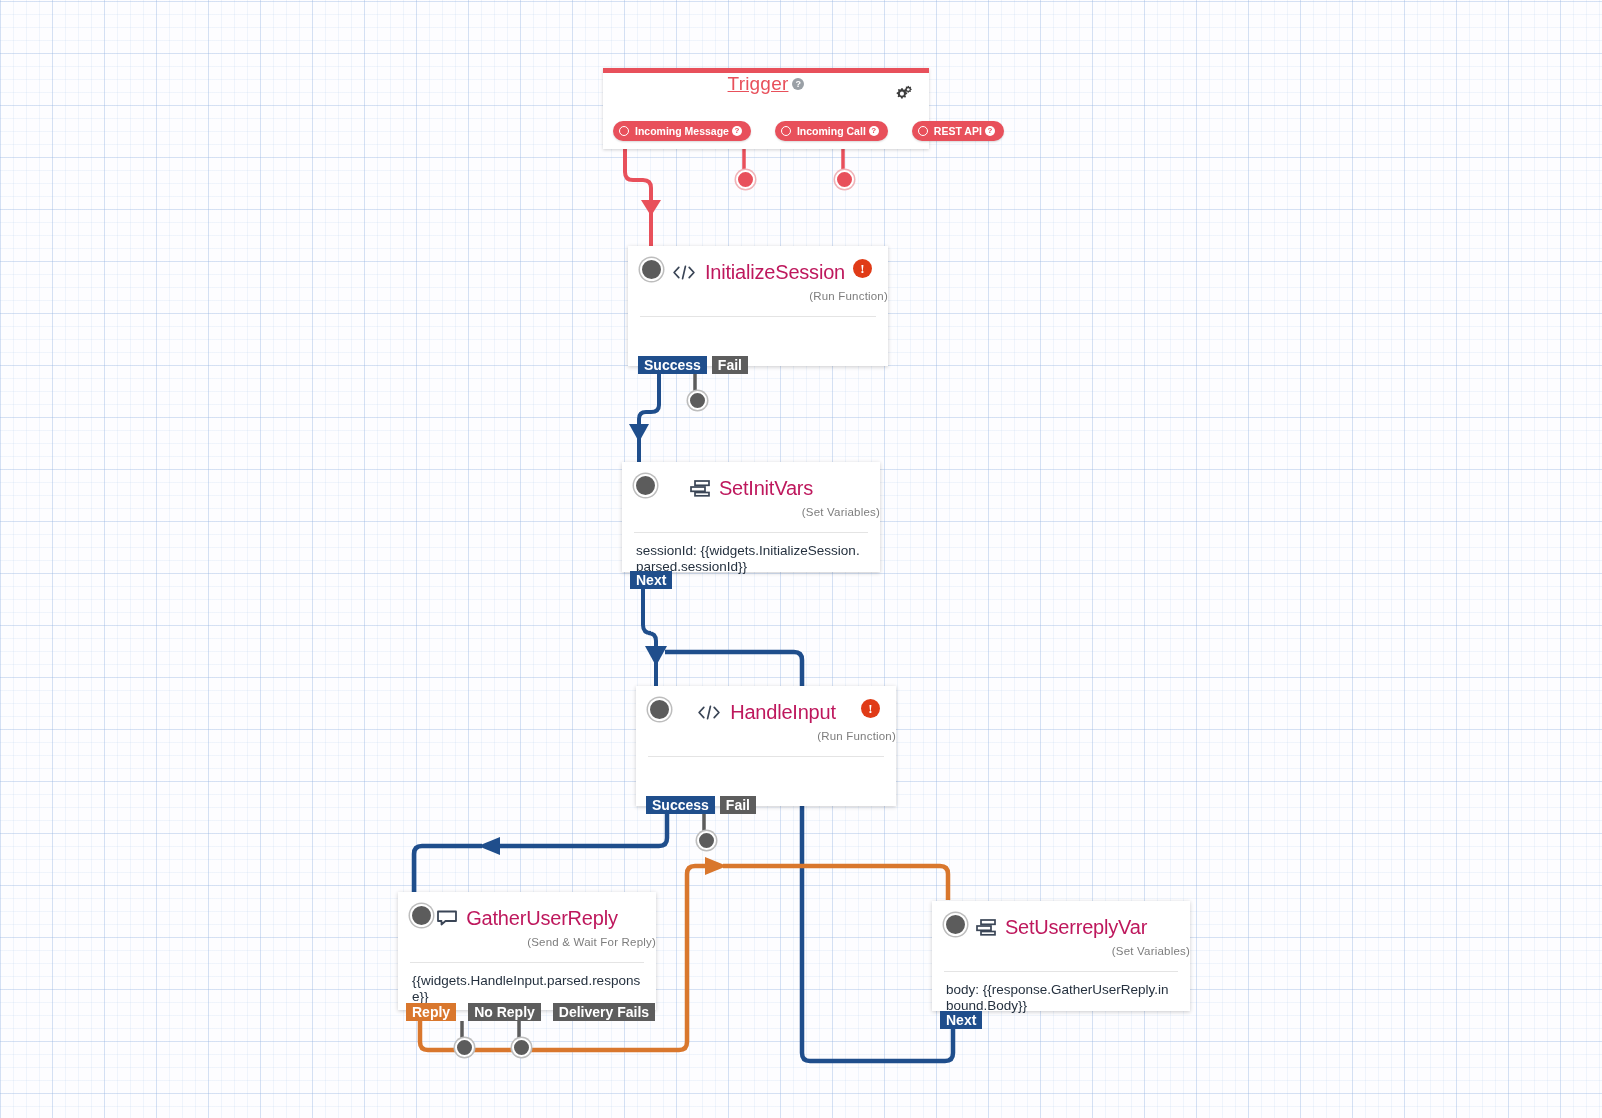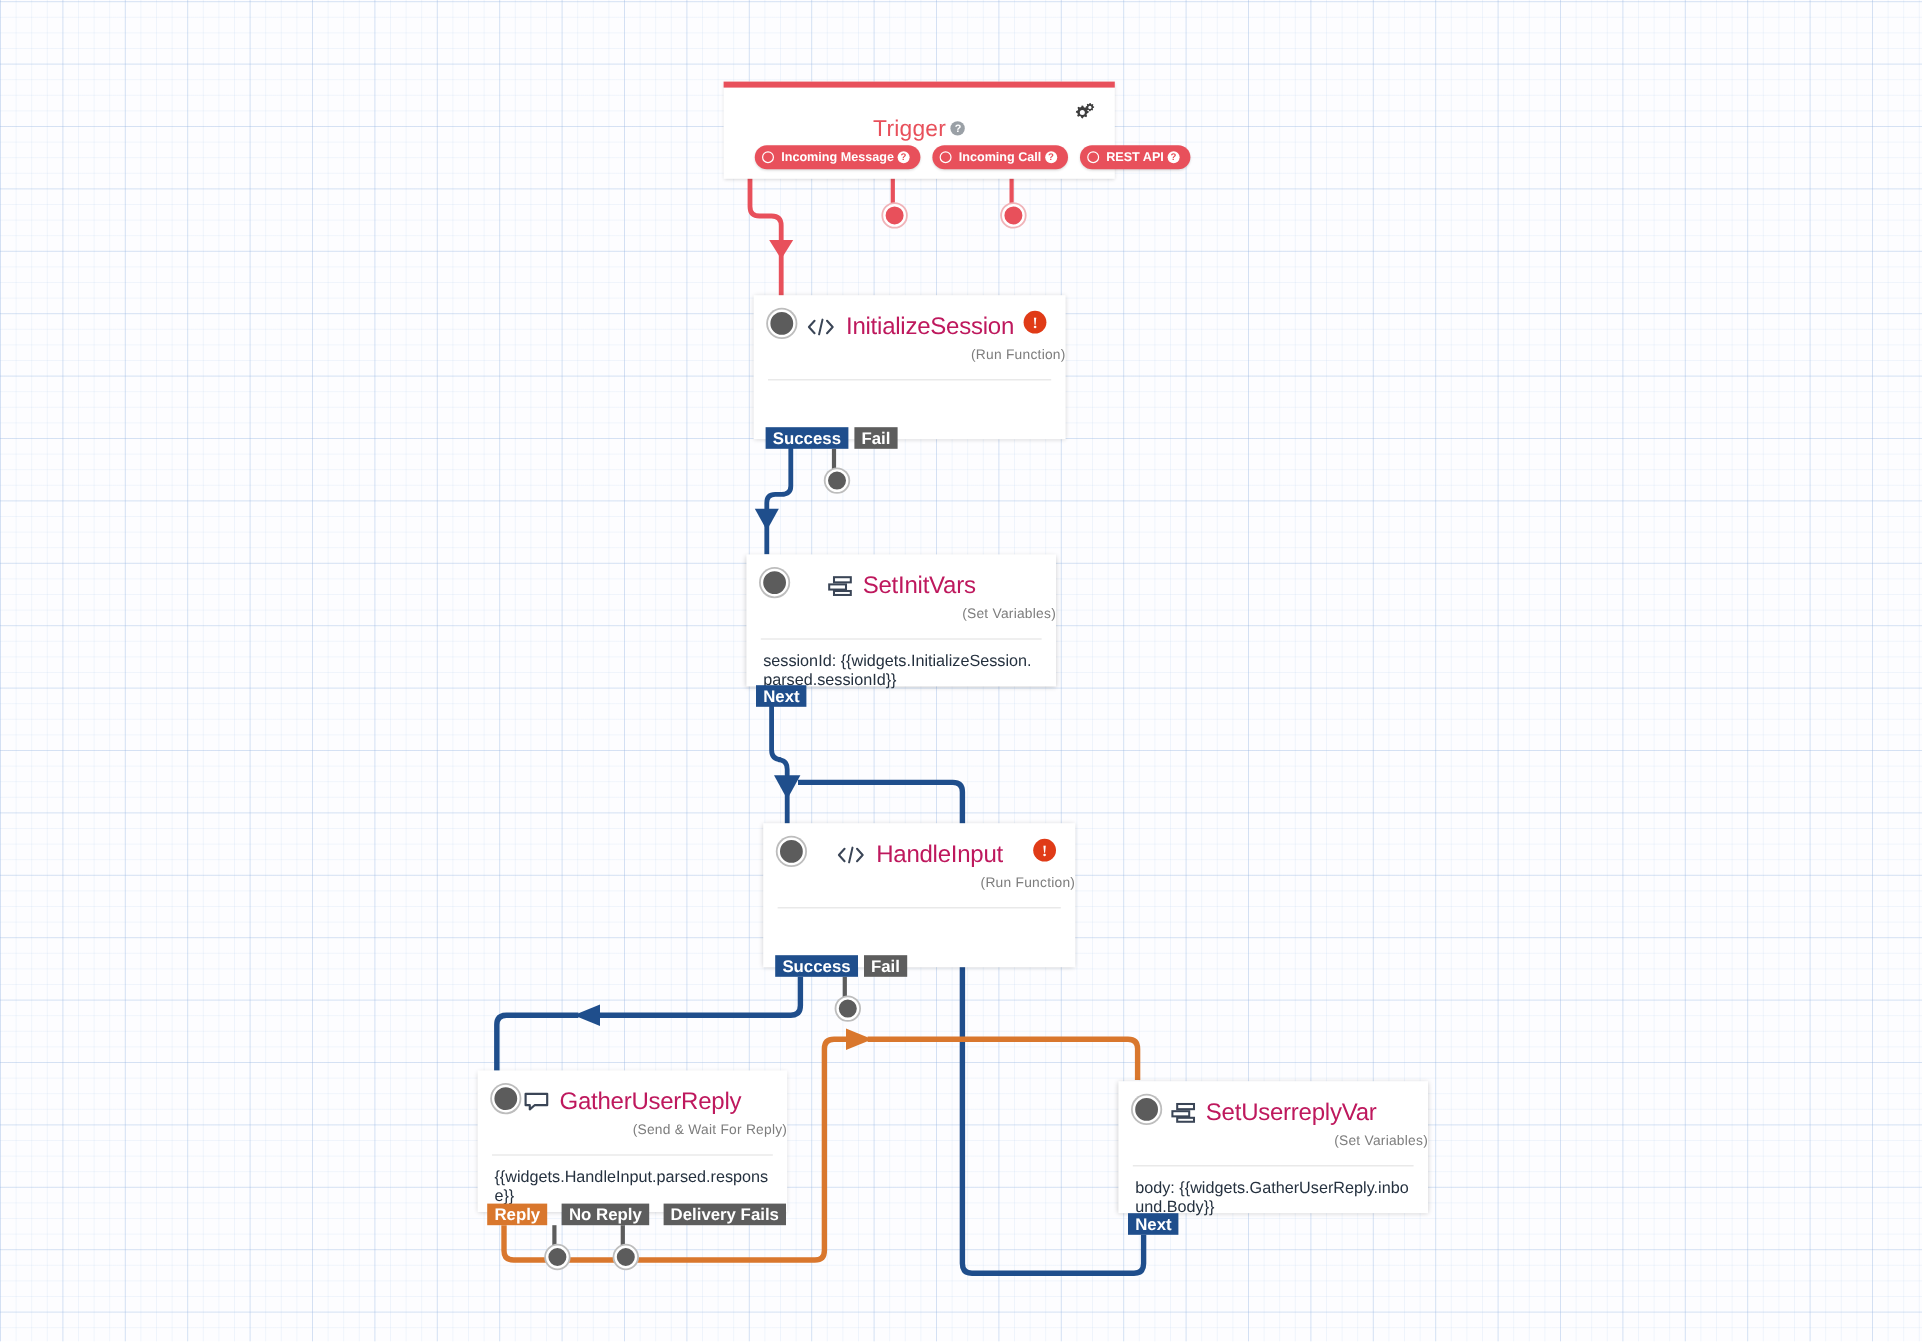--- a/index.html
+++ b/index.html
@@ -46,22 +46,23 @@
     background: #ffffff;
     border-top: 5px solid #e8505b;
     box-shadow: 0 1px 3px rgba(0,0,0,0.18);
     z-index: 20;
   }
   .trigger-title {
     text-align: center;
     color: #e8505b;
     font-size: 19px;
     letter-spacing: .2px;
-    margin-top: 24px;
+    margin-top: 0;
     font-weight: 400;
+    text-decoration: underline;
   }
   .help-dot {
     display: inline-block;
     width: 12px; height: 12px;
     border-radius: 50%;
     background: #9aa0a6;
     color: #fff;
     font-size: 9px;
     line-height: 12px;
     text-align: center;
@@ -75,24 +76,24 @@
   }
   .gear-btn {
     position: absolute;
     right: 15px;
     top: 11px;
     width: 22px;
     height: 20px;
   }
   .trigger-pills {
     position: absolute;
-    left: 26px;
+    left: 10px;
     top: 48px;
     display: flex;
-    gap: 10px;
+    gap: 24px;
   }
   .pill {
     background: #e8505b;
     color: #ffffff;
     border-radius: 11px;
     height: 20px;
     display: flex;
     align-items: center;
     padding: 0 9px 0 6px;
     font-size: 10.5px;
@@ -414,19 +415,19 @@
             <rect x="6" y="2" width="14" height="4.3" fill="none" stroke="#3a4556" stroke-width="1.7"></rect>
             <rect x="2" y="8" width="14" height="4.3" fill="none" stroke="#3a4556" stroke-width="1.7"></rect>
             <rect x="6" y="13.5" width="14" height="3.3" fill="none" stroke="#3a4556" stroke-width="1.7"></rect>
           </svg>
         </span>
         <span>SetUserreplyVar</span>
       </div>
     </div>
     <div class="node-sub">(Set Variables)</div>
     <div class="node-divider"></div>
-    <div class="node-body">body: {{widgets.GatherUserReply.inbound.Body}}</div>
+    <div class="node-body">body: {{response.GatherUserReply.inbound.Body}}</div>
   </div>
   <div class="chip-row" style="left:940px; top:1011px;">
     <div class="chip blue">Next</div>
   </div>
 
 </div>
 
 </body></html>

